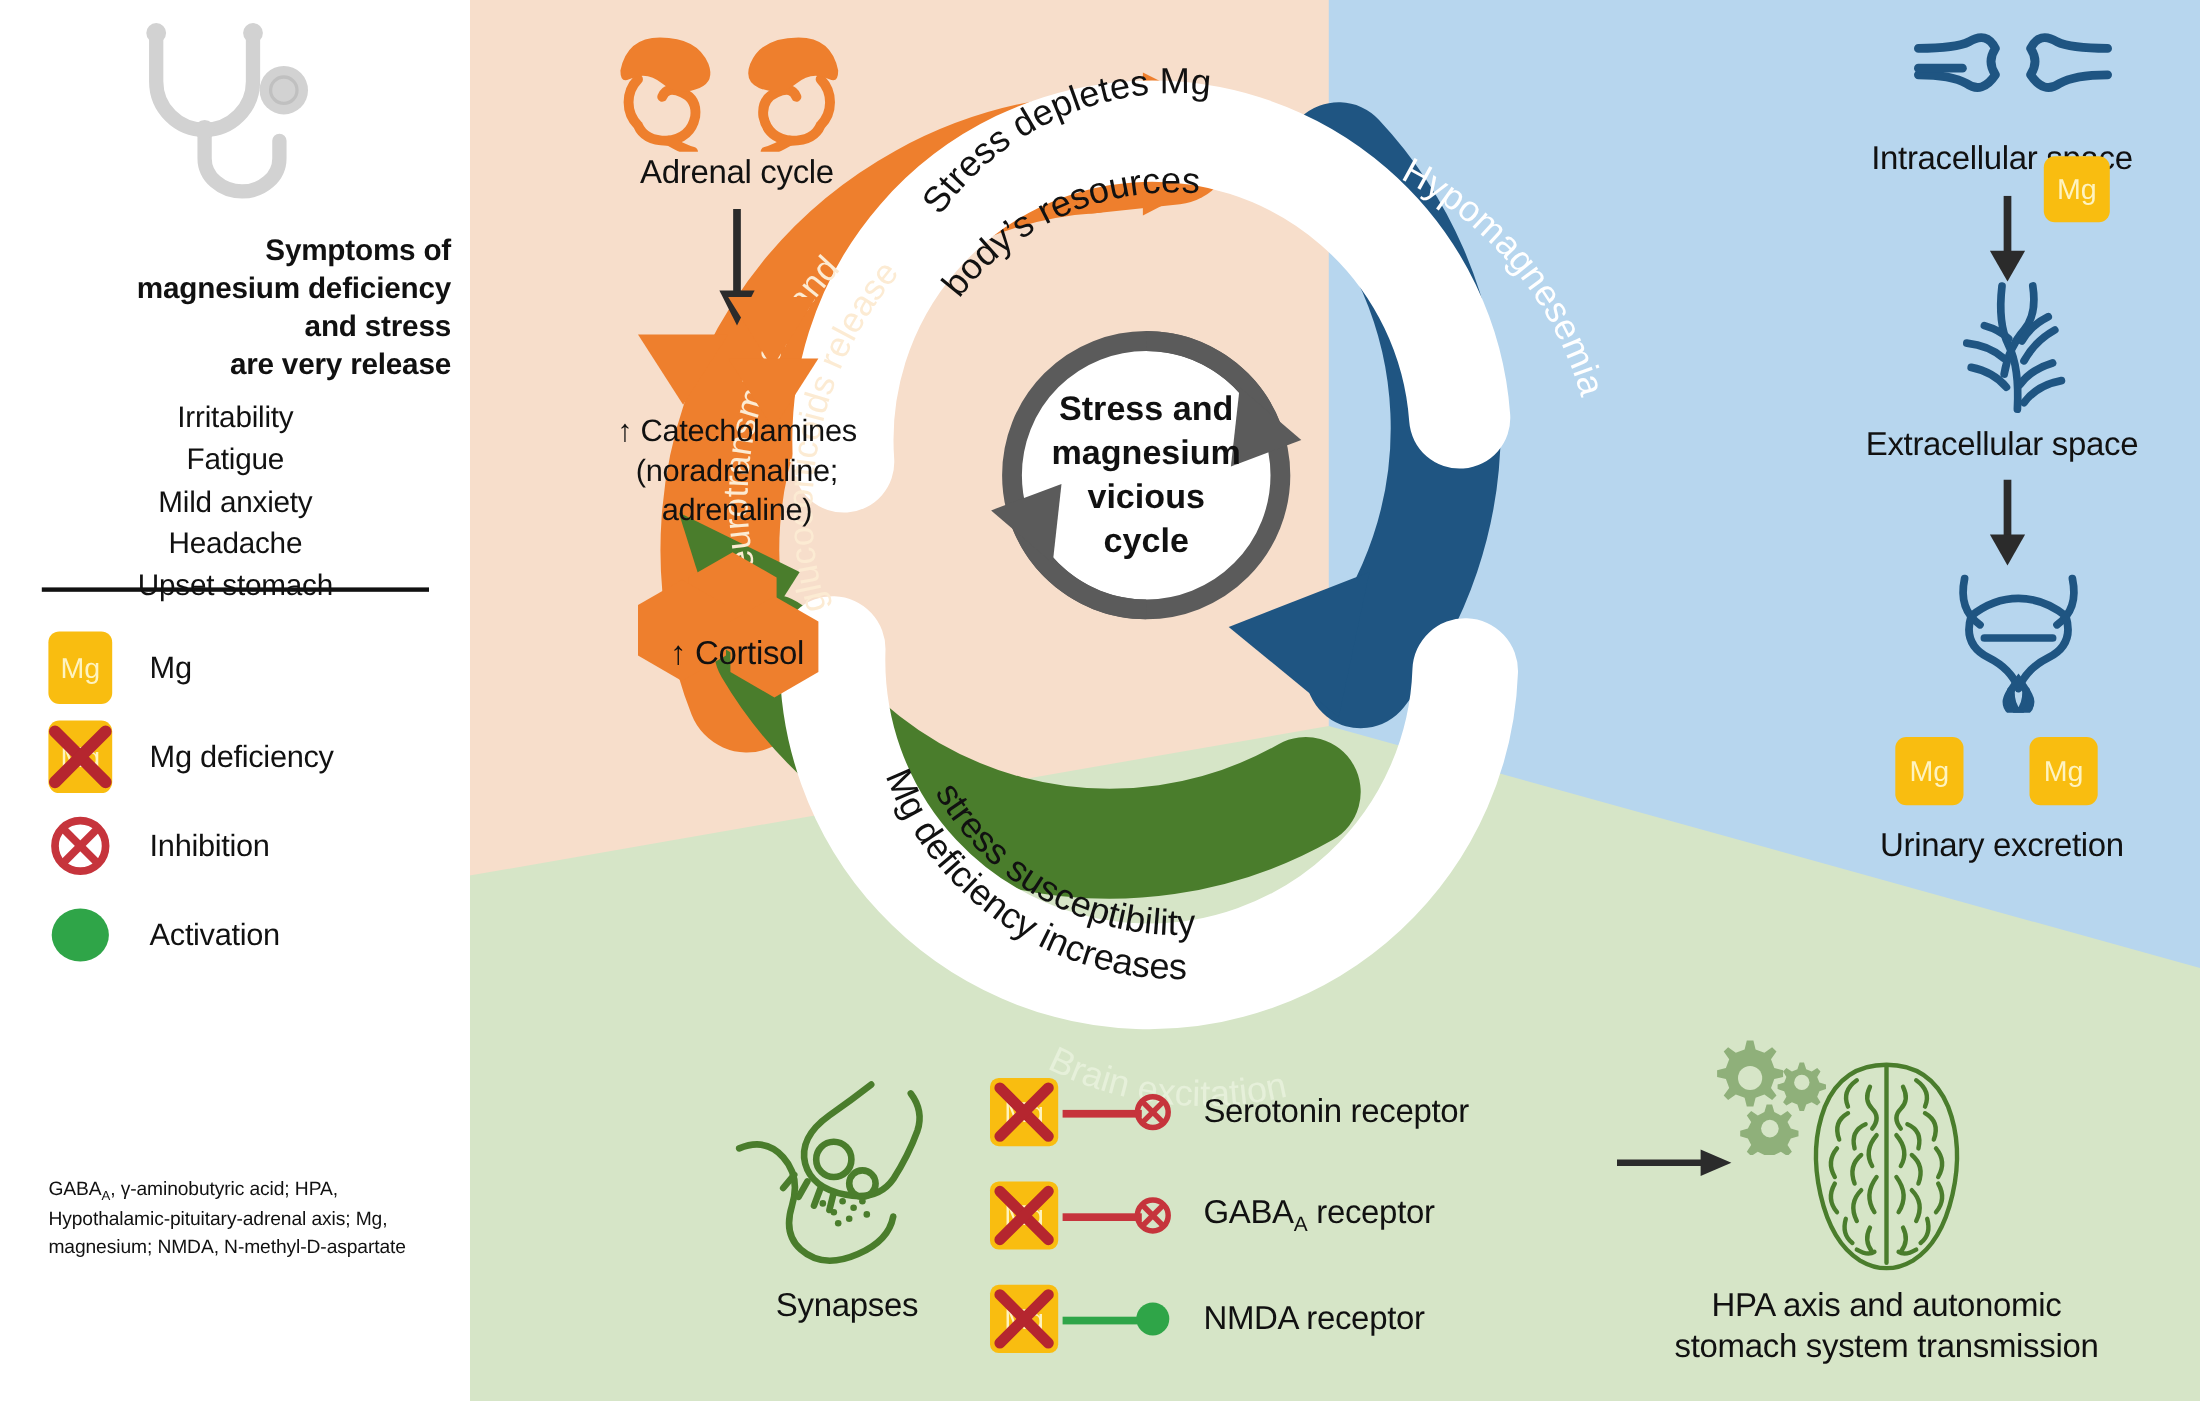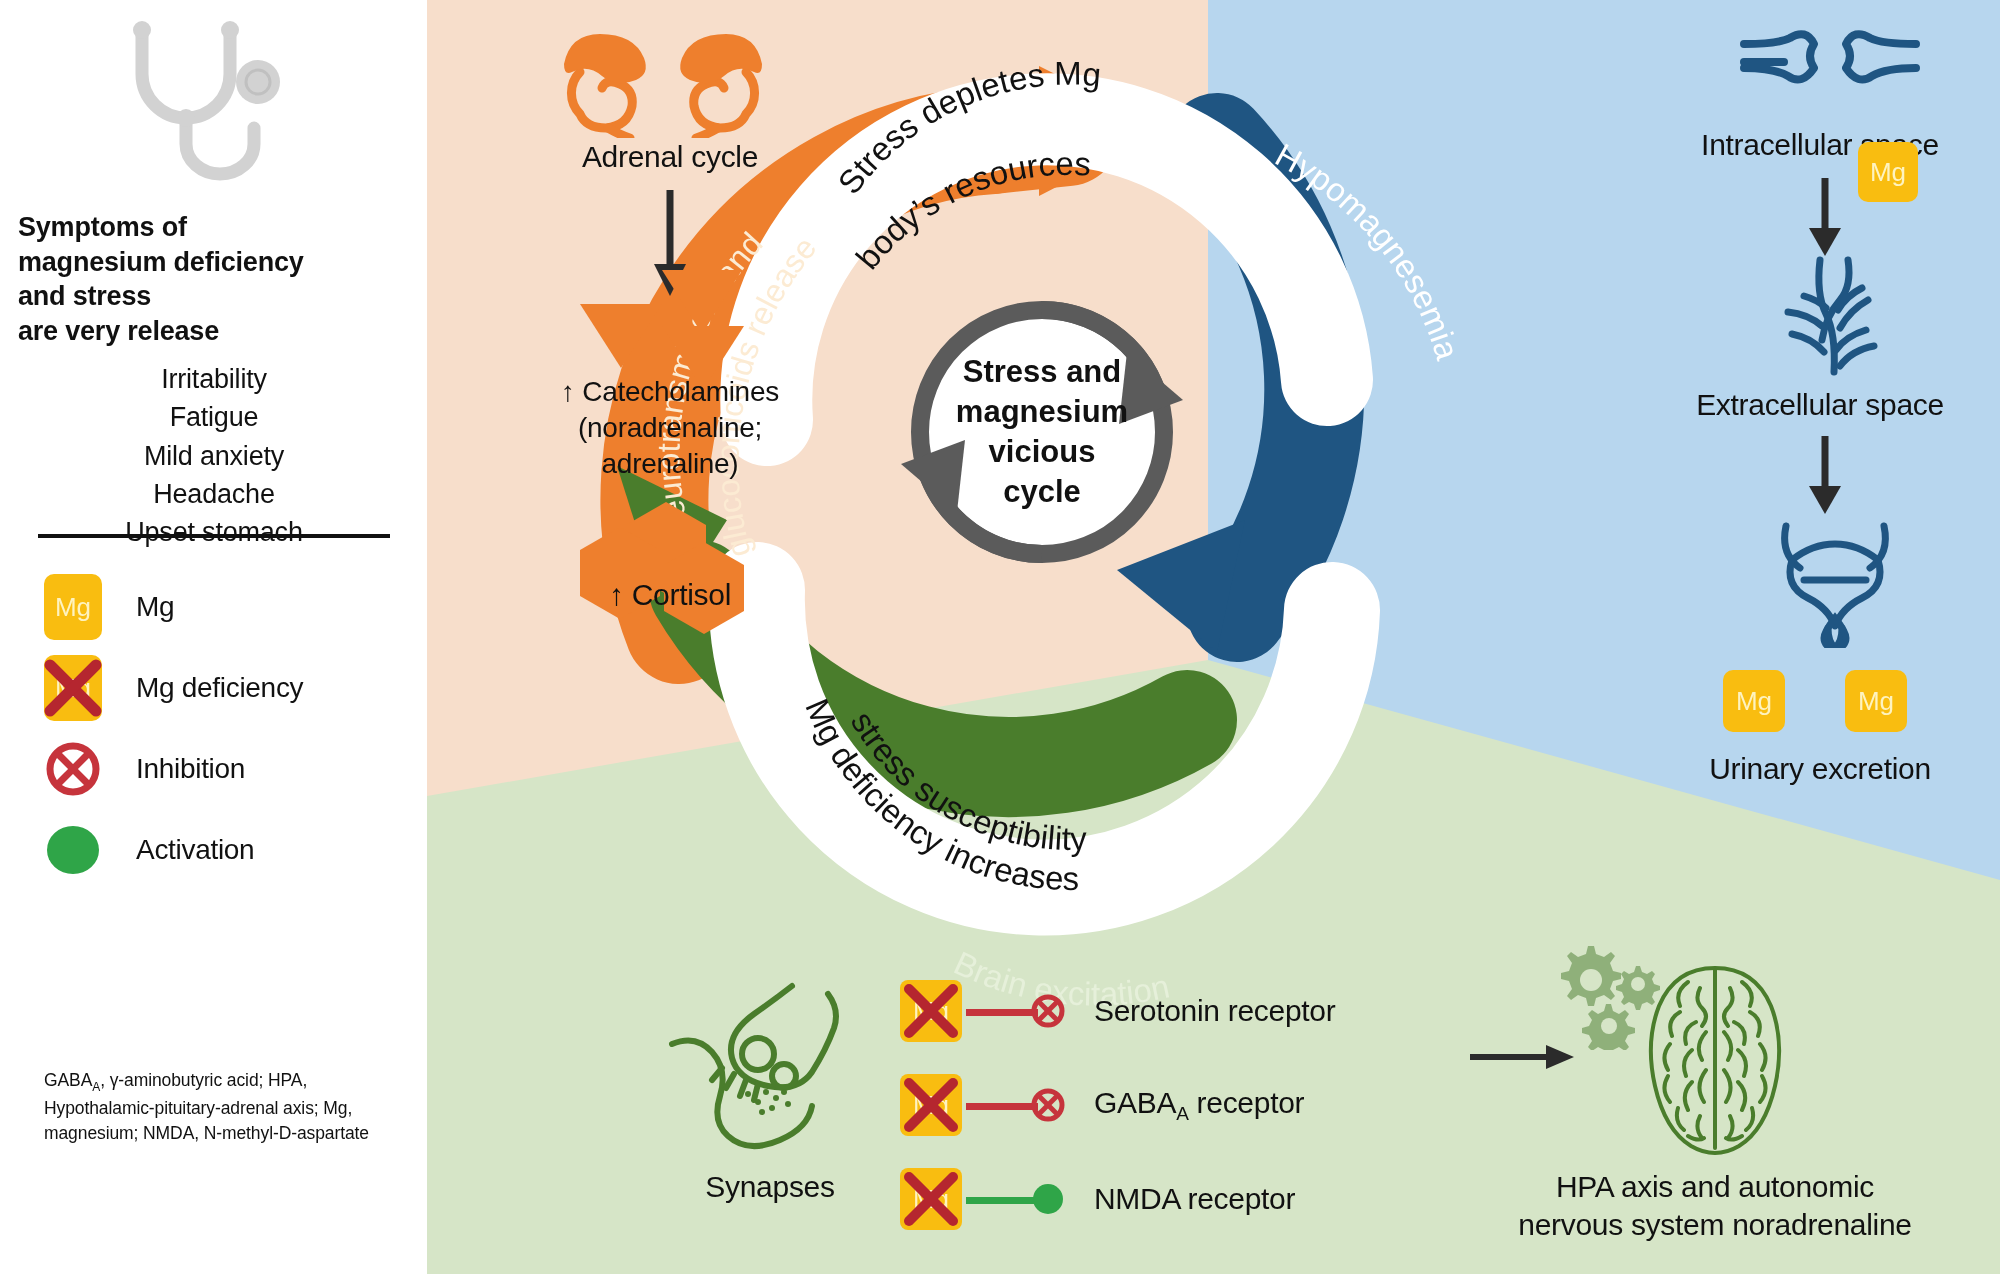--- a/index.html
+++ b/index.html
@@ -4,21 +4,21 @@
 <style>
   * { box-sizing: border-box; margin:0; padding:0; }
   html,body { width:2000px; height:1274px; background:#ffffff; }
   body { font-family:"Liberation Sans", sans-serif; color:#111; overflow:hidden; position:relative; }
 
   #root { position:absolute; left:0; top:0; width:2000px; height:1274px; }
 
   
   #left-panel { position:absolute; left:0; top:0; width:427px; height:1274px; background:#ffffff; z-index:20; }
   #stethoscope { position:absolute; left:110px; top:18px; width:200px; height:170px; }
-  #symptoms-title { position:absolute; left:18px; top:210px; width:392px; text-align:left;
+  #symptoms-title { position:absolute; left:18px; top:210px; width:392px; text-align:right;
      font-size:27px; font-weight:bold; line-height:1.28; letter-spacing:-0.2px; }
   #symptoms-list { position:absolute; left:18px; top:360px; width:392px; text-align:center;
      font-size:27px; line-height:1.42; letter-spacing:-0.2px; }
   #divider { position:absolute; left:38px; top:534px; width:352px; height:4px; background:#111; }
 
   #legend { position:absolute; left:44px; top:574px; width:360px; }
   .legend-row { display:flex; align-items:center; height:66px; margin-bottom:15px; }
   .legend-swatch { width:58px; height:58px; flex:0 0 58px; position:relative; margin-right:34px; }
   .legend-label { font-size:28px; letter-spacing:-0.3px; }
 
@@ -385,21 +385,21 @@
         <path d="M75 8 q-40 0 -56 38 q-14 36 -4 80 q10 44 36 60 q12 7 24 7 q12 0 24 -7 q26 -16 36 -60 q10 -44 -4 -80 q-16 -38 -56 -38z"></path>
         <path d="M75 10 v178"></path>
         <path d="M60 28 q-6 12 2 20 q8 8 0 18 M48 22 q-14 10 -8 24 M40 52 q-14 8 -8 24 M56 62 q-14 6 -10 22 M30 84 q-10 12 -2 26 M52 90 q-12 10 -6 26 M66 72 q-12 14 -4 28 M28 116 q-8 14 2 26 M52 122 q-12 12 -4 28 M66 110 q-12 16 -2 32 M38 148 q-4 14 6 22 M60 156 q-6 12 2 22 M48 176 q10 6 16 2"></path>
         <path d="M90 28 q6 12 -2 20 q-8 8 0 18 M102 22 q14 10 8 24 M110 52 q14 8 8 24 M94 62 q14 6 10 22 M120 84 q10 12 2 26 M98 90 q12 10 6 26 M84 72 q12 14 4 28 M122 116 q8 14 -2 26 M98 122 q12 12 4 28 M84 110 q12 16 2 32 M112 148 q4 14 -6 22 M90 156 q6 12 -2 22 M102 176 q-10 6 -16 2"></path>
       </g>
     </svg>
   </div>
 
   <div class="abs ctext" id="hpa-label">
     <div>HPA axis and autonomic</div>
-    <div>nervous system noradrenaline</div>
+    <div>stomach system transmission</div>
   </div>
 
   <div id="left-panel">
     <div id="stethoscope">
       <svg viewBox="0 0 200 170" width="200" height="170">
         <g fill="none" stroke="#D2D2D2" stroke-width="13" stroke-linecap="round" stroke-linejoin="round">
           <path d="M32 14 v42 a44 44 0 0 0 88 0 v-42"></path>
           <path d="M76 100 v26 a34 30 0 0 0 68 0 v-16"></path>
         </g>
         <circle cx="32" cy="12" r="9" fill="#D2D2D2"></circle>

